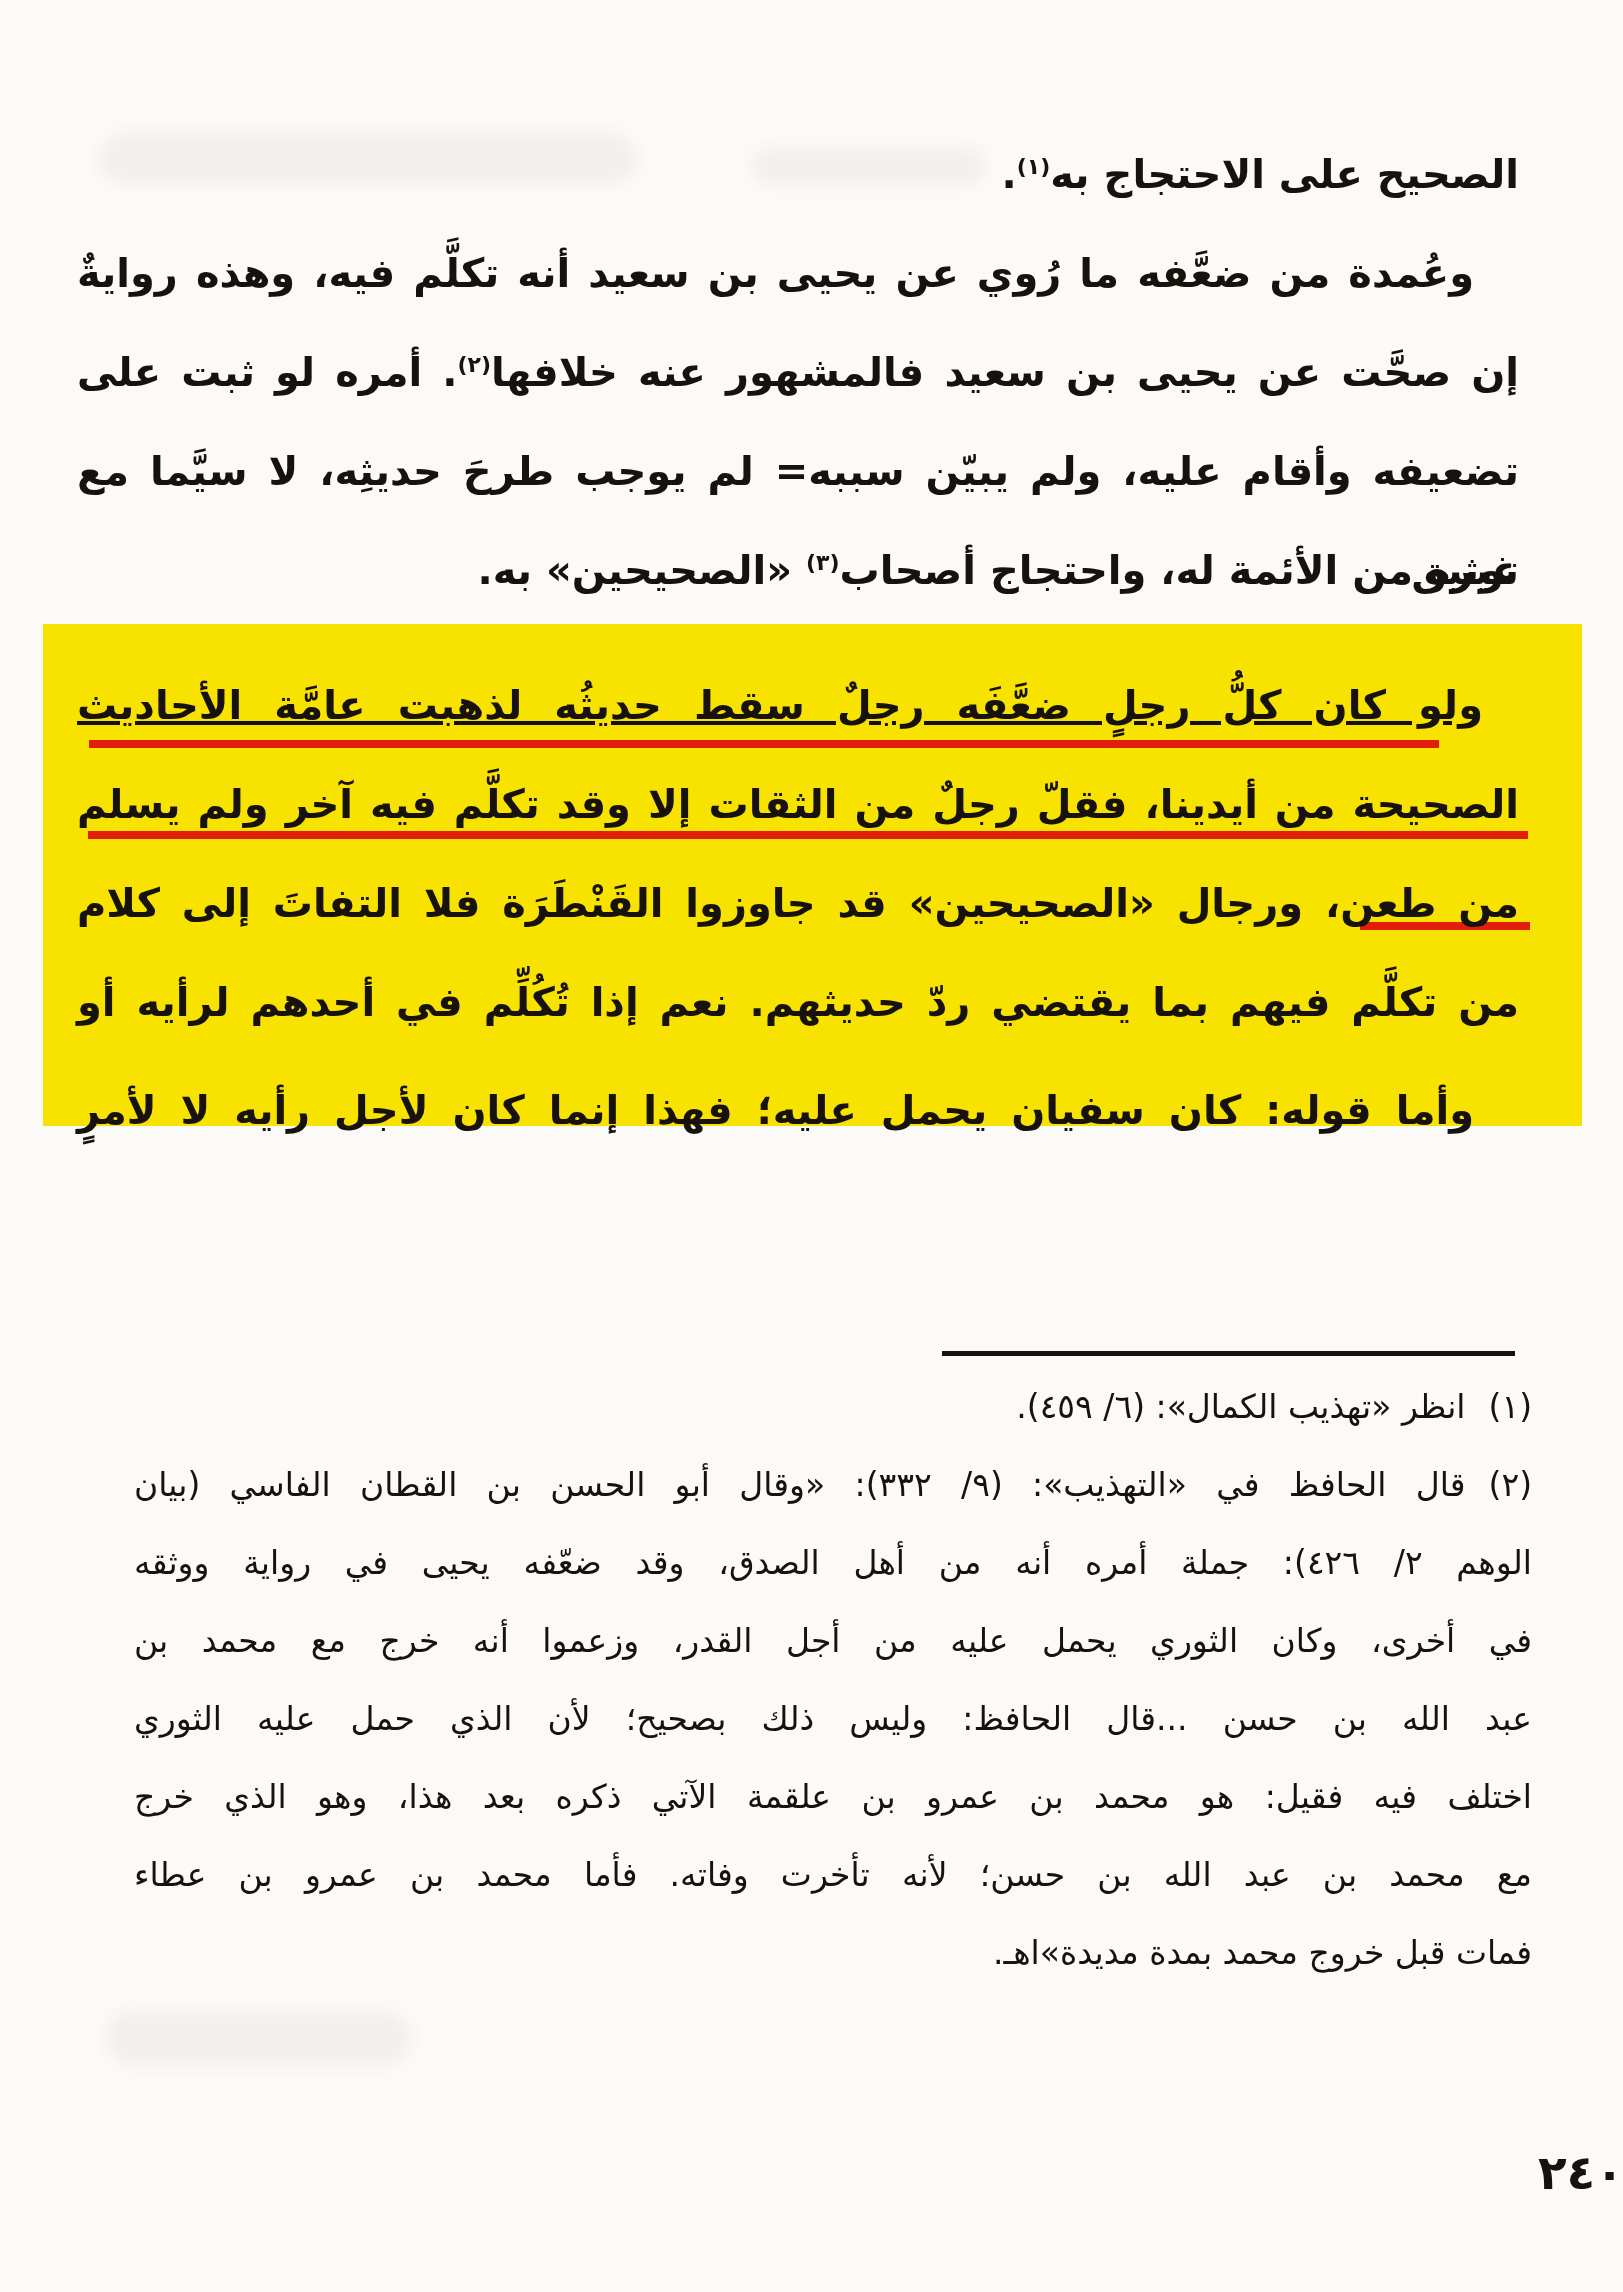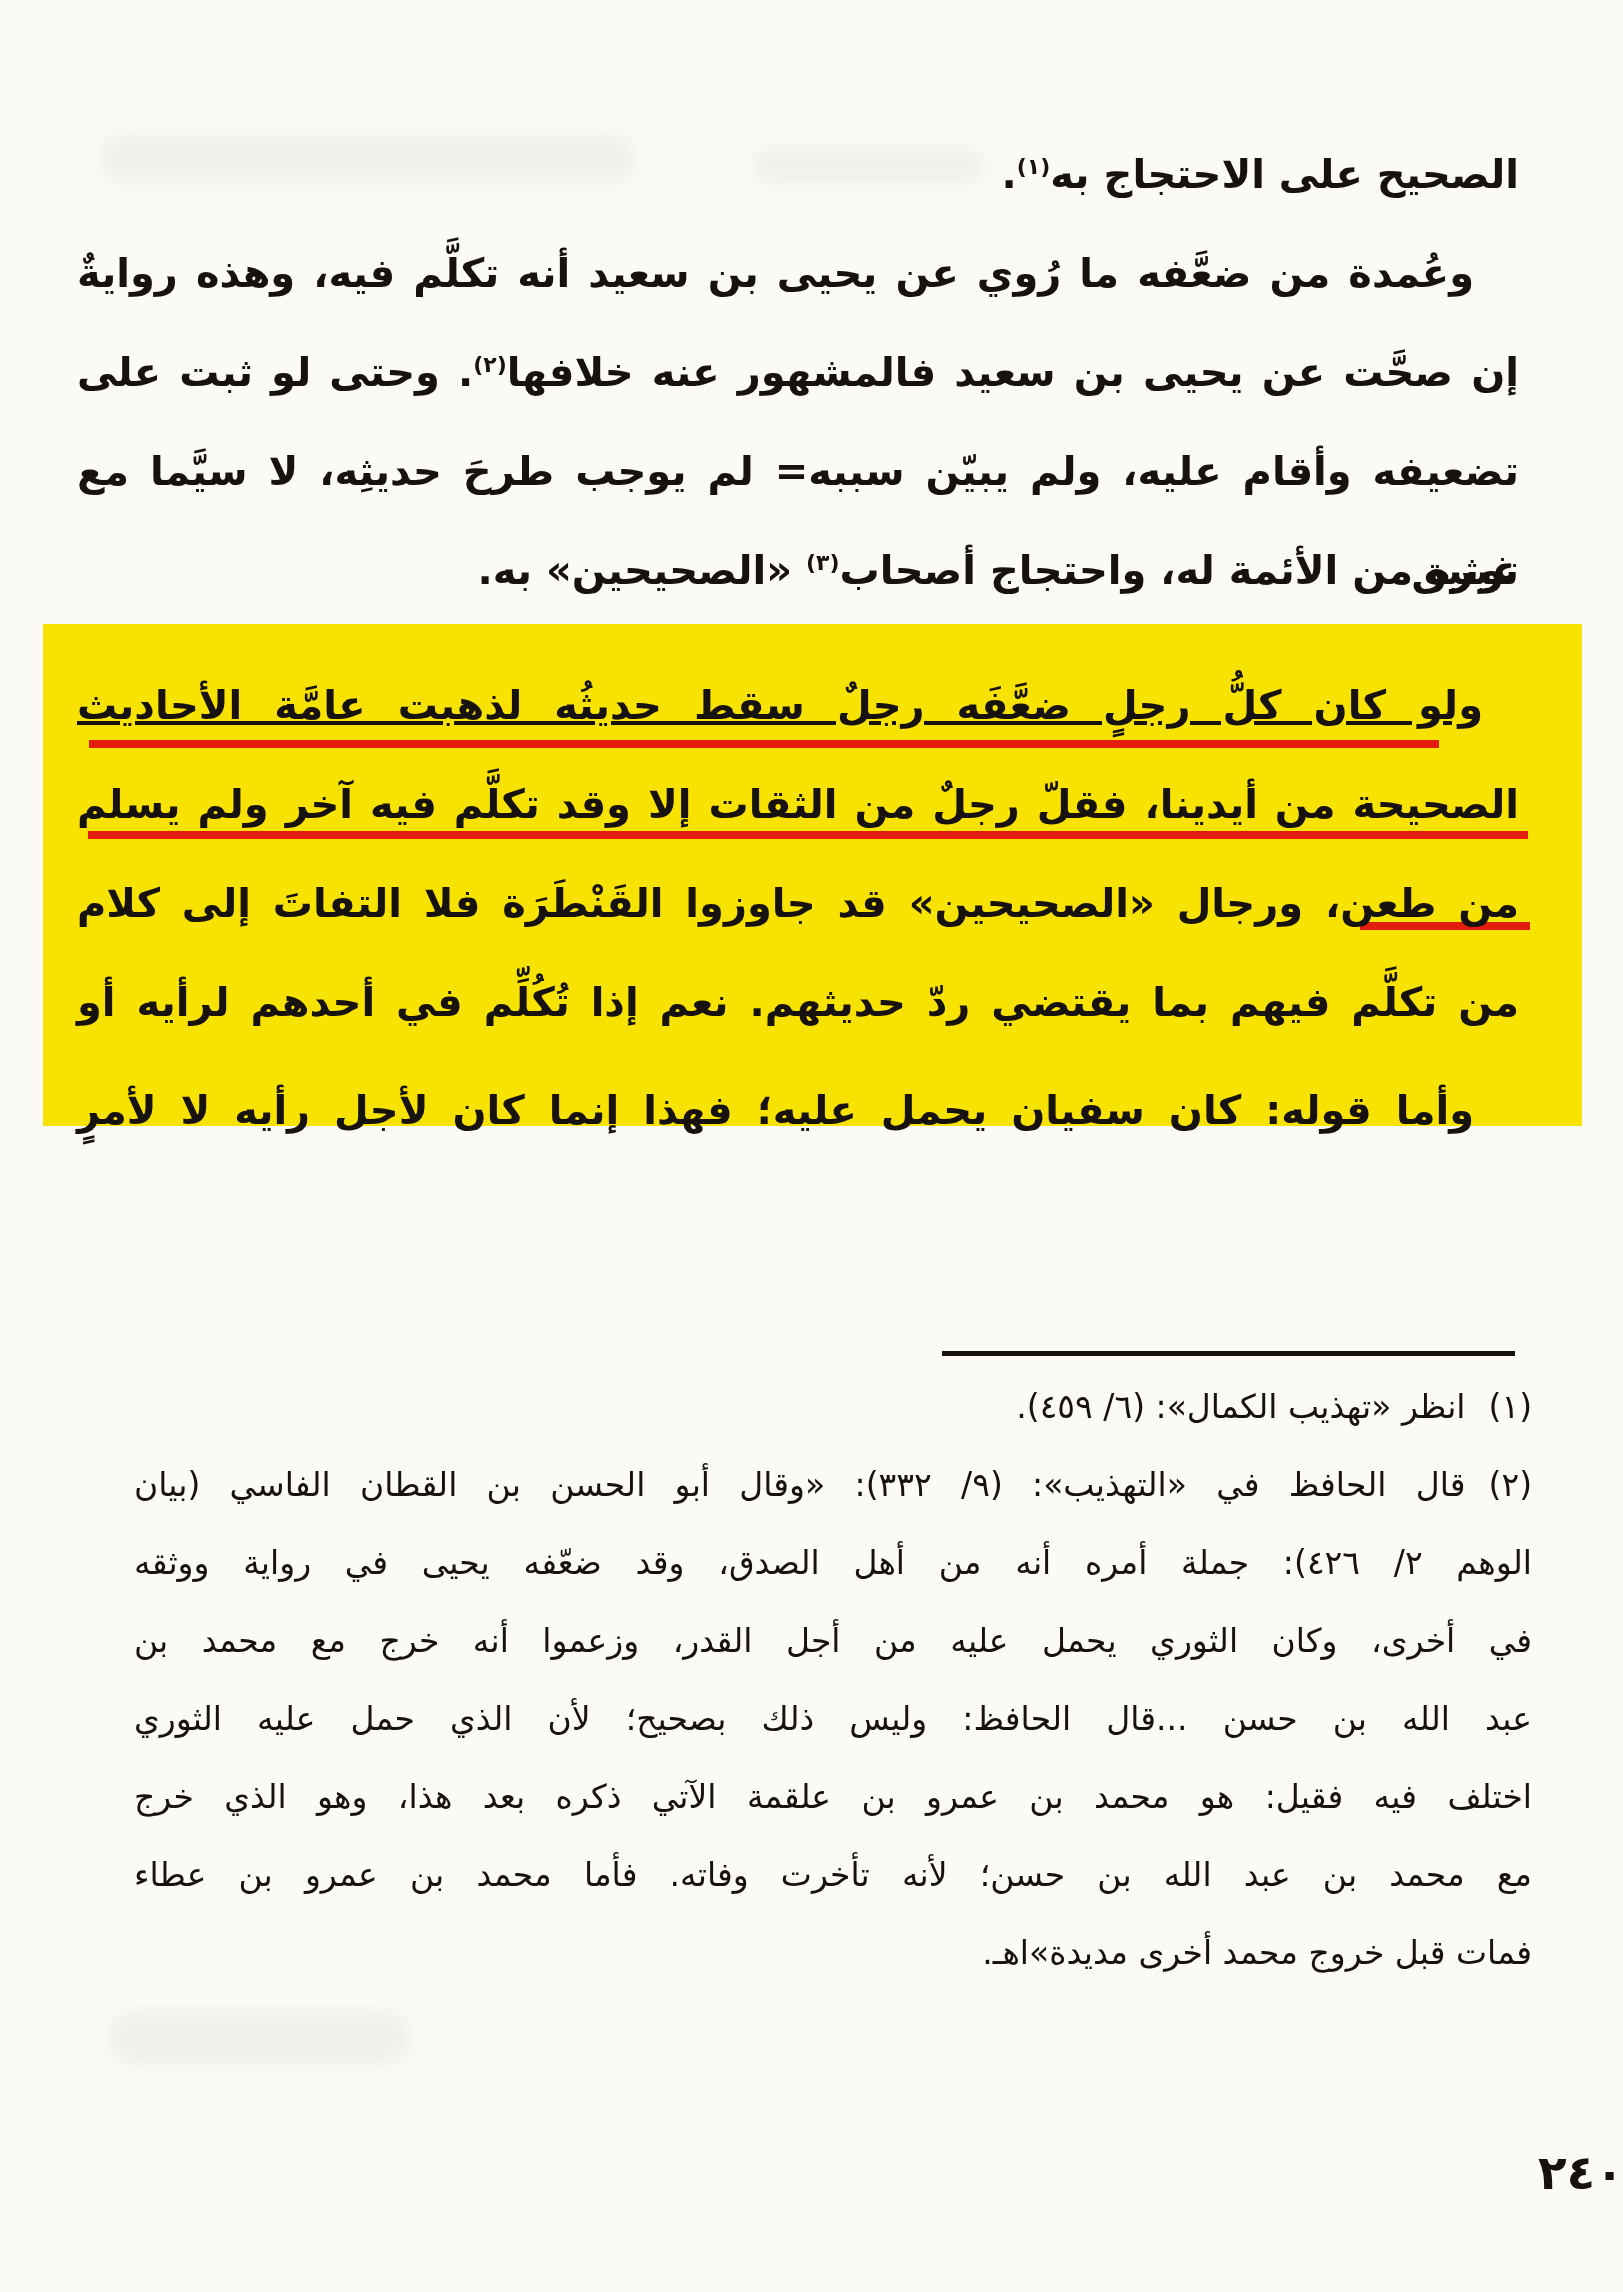--- a/index.html
+++ b/index.html
@@ -82,21 +82,21 @@
   <div class="smudge s3"></div>
 
   <div class="highlight-band"></div>
   <div class="redline u1"></div>
   <div class="redline u2"></div>
   <div class="redline u3"></div>
 
   <div class="main" dir="rtl" lang="ar">
     <div class="ln rt"><span>الصحيح على الاحتجاج به</span><sup class="fnref">(١)</sup><span>.</span></div>
     <div class="ln just ind50"><span>وعُمدة من ضعَّفه ما رُوي عن يحيى بن سعيد أنه تكلَّم فيه، وهذه روايةٌ</span></div>
-    <div class="ln just"><span>إن صحَّت عن يحيى بن سعيد فالمشهور عنه خلافها</span><sup class="fnref">(٢)</sup><span>. وحتى لو ثبت على</span></div>
+    <div class="ln just"><span>إن صحَّت عن يحيى بن سعيد فالمشهور عنه خلافها</span><sup class="fnref">(٢)</sup><span>. أمره لو ثبت على</span></div>
     <div class="ln just"><span>تضعيفه وأقام عليه، ولم يبيّن سببه= لم يوجب طرحَ حديثِه، لا سيَّما مع توثيق</span></div>
     <div class="ln rt"><span>غيره من الأئمة له، واحتجاج أصحاب</span><sup class="fnref">(٣)</sup><span> «الصحيحين» به.</span></div>
 
     <div class="ln just ind40 mt40"><span>ولو كان كلُّ رجلٍ ضعَّفَه رجلٌ سقط حديثُه لذهبت عامَّة الأحاديث</span></div>
     <div class="ln just"><span>الصحيحة من أيدينا، فقلّ رجلٌ من الثقات إلا وقد تكلَّم فيه آخر ولم يسلم</span></div>
     <div class="ln just"><span>من طعن، ورجال «الصحيحين» قد جاوزوا القَنْطَرَة فلا التفاتَ إلى كلام</span></div>
     <div class="ln just"><span>من تكلَّم فيهم بما يقتضي ردّ حديثهم. نعم إذا تُكُلِّم في أحدهم لرأيه أو</span></div>
 
     <div class="ln just ind50 mt10"><span>وأما قوله: كان سفيان يحمل عليه؛ فهذا إنما كان لأجل رأيه لا لأمرٍ</span></div>
   </div>
@@ -105,20 +105,20 @@
 
   <div class="footnotes" dir="rtl" lang="ar">
     <div class="fl rt"><span class="mk">(١)</span><span>انظر «تهذيب الكمال»: (٦/ ٤٥٩).</span></div>
 
     <div class="fl just"><span class="mk">(٢)</span><span>قال الحافظ في «التهذيب»: (٩/ ٣٣٢): «وقال أبو الحسن بن القطان الفاسي (بيان</span></div>
     <div class="fl just"><span>الوهم ٢/ ٤٢٦): جملة أمره أنه من أهل الصدق، وقد ضعّفه يحيى في رواية ووثقه</span></div>
     <div class="fl just"><span>في أخرى، وكان الثوري يحمل عليه من أجل القدر، وزعموا أنه خرج مع محمد بن</span></div>
     <div class="fl just"><span>عبد الله بن حسن ...قال الحافظ: وليس ذلك بصحيح؛ لأن الذي حمل عليه الثوري</span></div>
     <div class="fl just"><span>اختلف فيه فقيل: هو محمد بن عمرو بن علقمة الآتي ذكره بعد هذا، وهو الذي خرج</span></div>
     <div class="fl just"><span>مع محمد بن عبد الله بن حسن؛ لأنه تأخرت وفاته. فأما محمد بن عمرو بن عطاء</span></div>
-    <div class="fl rt"><span>فمات قبل خروج محمد أخرى مديدة»اهـ.</span></div>
+    <div class="fl rt"><span>فمات قبل خروج محمد بمدة مديدة»اهـ.</span></div>
 
   </div>
 
   <div class="pagenum"><span>٢٤٠</span></div>
 
 </div>
 
 
 </body></html>

